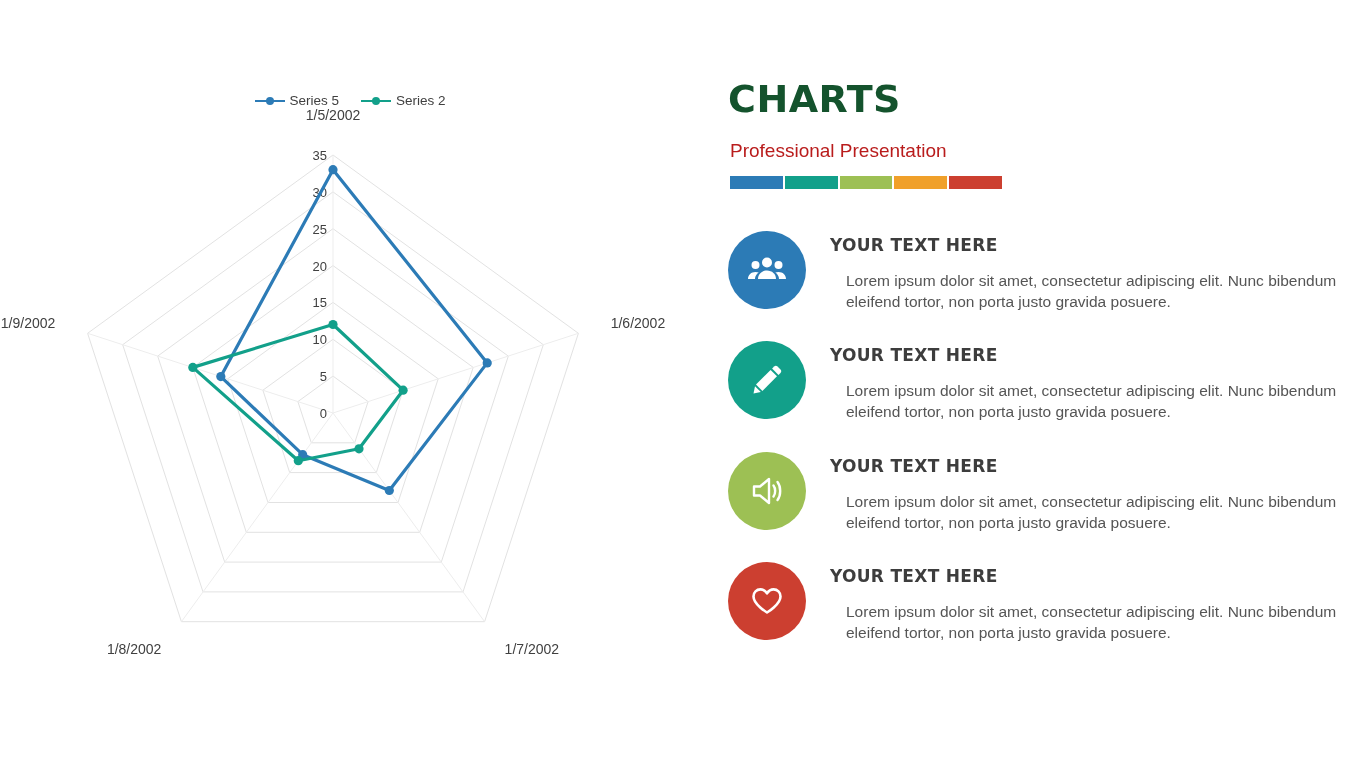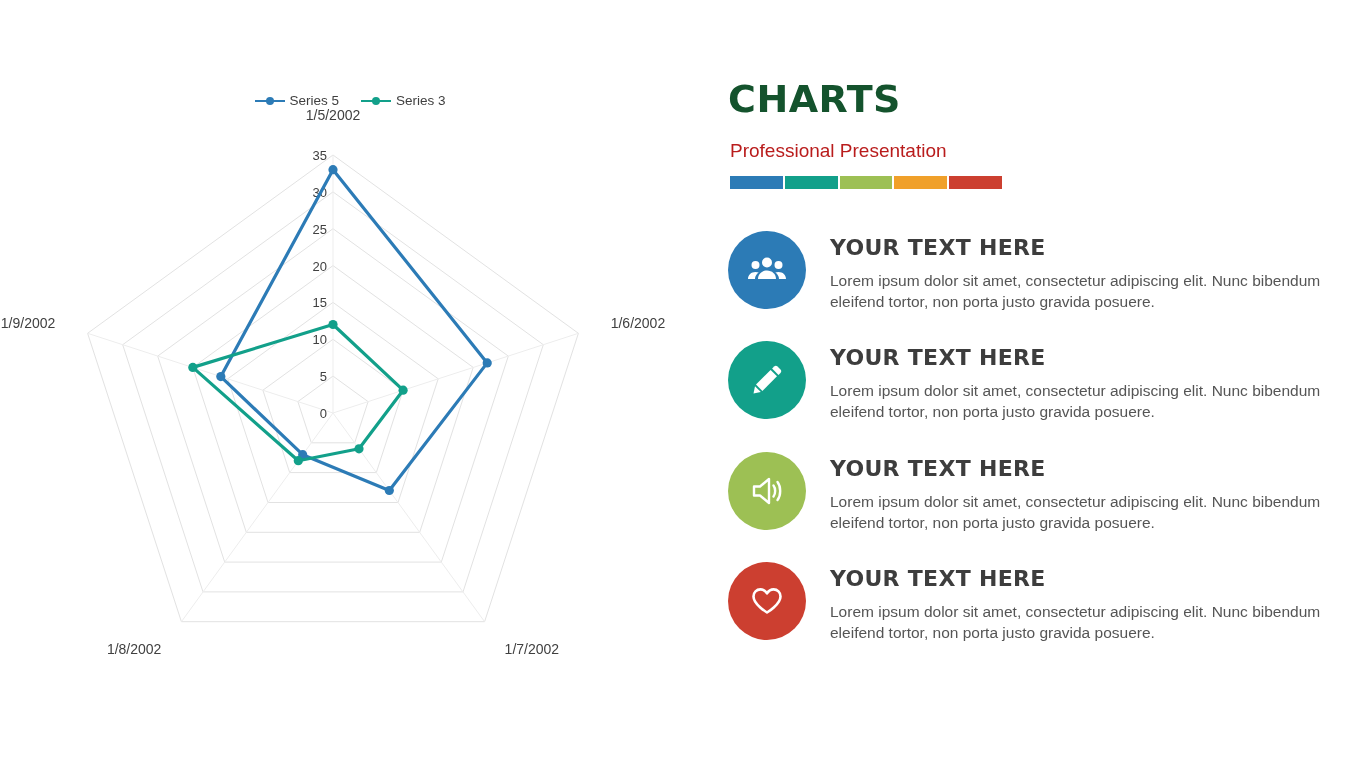--- a/index.html
+++ b/index.html
@@ -145,27 +145,27 @@
     align-items: center;
     justify-content: center;
   }
   .feature .circle svg { display: block; }
   .feature .f-title {
     position: absolute;
     left: 102px;
     top: 4px;
     font-family: "DejaVu Sans", sans-serif;
     font-weight: bold;
-    font-size: 22px;
+    font-size: 17px;
     letter-spacing: 0.3px;
     color: #3d3d3d;
   }
   .feature .f-body {
     position: absolute;
-    left: 102px;
+    left: 118px;
     top: 40px;
     width: 502px;
     font-size: 15.5px;
     line-height: 1.35;
     color: #555555;
   }
 </style>
 </head>
 <body>
 
@@ -177,21 +177,21 @@
       <span class="legend-item">
         <span class="legend-marker">
           <span class="ln" style="background:#2c7bb6"></span>
           <span class="dot" style="background:#2c7bb6"></span>
         </span><span class="legend-label">Series 5</span>
       </span>
       <span class="legend-item">
         <span class="legend-marker">
           <span class="ln" style="background:#12a08a"></span>
           <span class="dot" style="background:#12a08a"></span>
-        </span><span class="legend-label">Series 3</span>
+        </span><span class="legend-label">Series 2</span>
       </span>
     </div>
 
     <svg class="radar-svg" width="700" height="768" viewBox="0 0 700 768">
       <g id="radar-grid">
           <polygon points="333.0,376.1 368.1,401.6 354.7,442.8 311.3,442.8 297.9,401.6" fill="none" stroke="#e2e2e2" stroke-width="1"></polygon>
           <polygon points="333.0,339.3 403.1,390.2 376.3,472.6 289.7,472.6 262.9,390.2" fill="none" stroke="#e2e2e2" stroke-width="1"></polygon>
           <polygon points="333.0,302.4 438.2,378.8 398.0,502.5 268.0,502.5 227.8,378.8" fill="none" stroke="#e2e2e2" stroke-width="1"></polygon>
           <polygon points="333.0,265.6 473.2,367.4 419.7,532.3 246.3,532.3 192.8,367.4" fill="none" stroke="#e2e2e2" stroke-width="1"></polygon>
           <polygon points="333.0,228.7 508.3,356.1 441.3,562.1 224.7,562.1 157.7,356.1" fill="none" stroke="#e2e2e2" stroke-width="1"></polygon>

